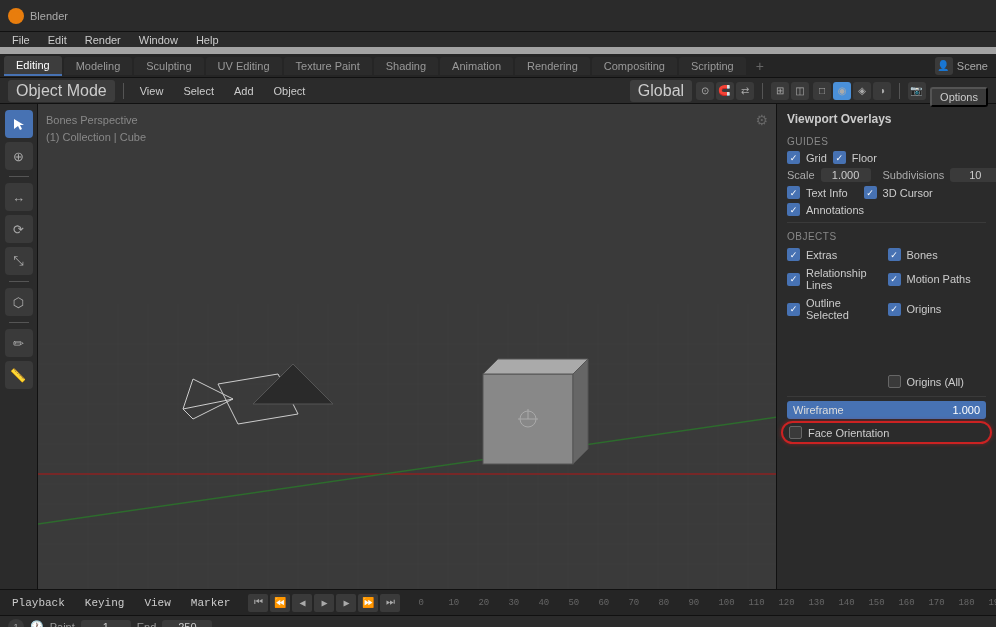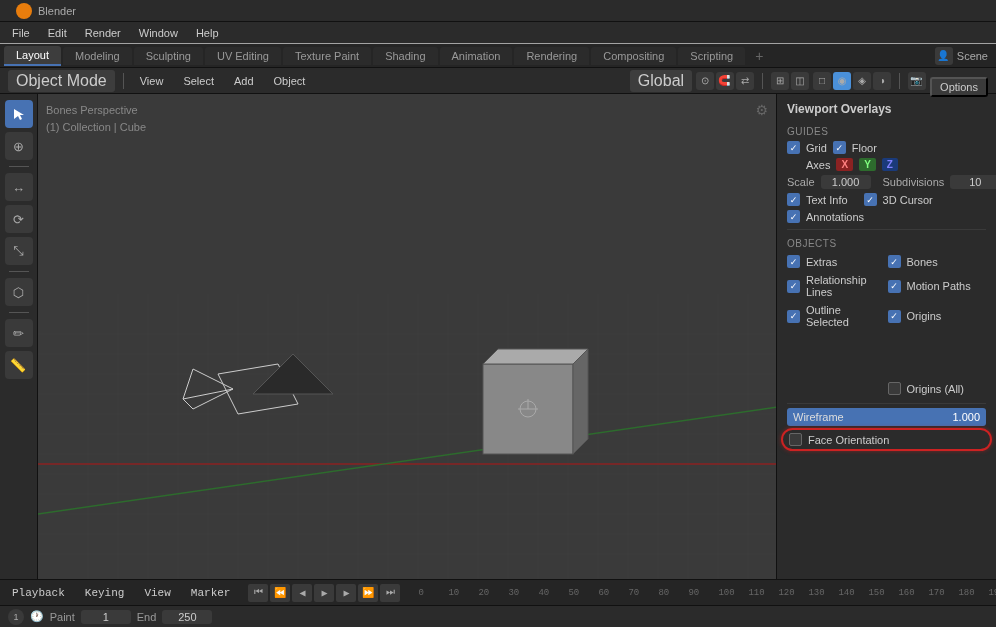--- a/index.html
+++ b/index.html
@@ -9,46 +9,46 @@
       background: #1e1e1e;
       font-family: 'Segoe UI', Arial, sans-serif;
       font-size: 11px;
       color: #cccccc;
       overflow: hidden;
       position: relative;
     }
 
     
     #title-bar {
-      height: 22px;
+      height: 32px;
       background: #2b2b2b;
       display: flex;
       align-items: center;
-      padding: 0 16px;
+      padding: 0 8px;
       border-bottom: 1px solid #111;
     }
     #title-bar .blender-logo {
       width: 16px; height: 16px;
       background: #e87d0d;
       border-radius: 50%;
       margin-right: 6px;
       display: flex; align-items: center; justify-content: center;
       font-size: 9px; font-weight: bold; color: white;
     }
     #title-bar .title-text { color: #aaa; font-size: 11px; }
 
     
     #menu-bar {
       height: 22px;
       background: #2b2b2b;
       display: flex;
       align-items: center;
       padding: 0 4px;
       gap: 2px;
-      border-bottom: 1px solid #a3a3a3;
+      border-bottom: 7px solid #a3a3a3;
     }
     .menu-item {
       padding: 2px 8px;
       color: #ccc;
       cursor: pointer;
       border-radius: 3px;
       font-size: 11px;
     }
 
     
@@ -350,21 +350,21 @@
 
 <div id="menu-bar">
   <span class="menu-item">File</span>
   <span class="menu-item">Edit</span>
   <span class="menu-item">Render</span>
   <span class="menu-item">Window</span>
   <span class="menu-item">Help</span>
 </div>
 
 <div id="workspace-tabs">
-  <span class="workspace-tab active">Layout</span>
+  <span class="workspace-tab active">Editing</span>
   <span class="workspace-tab">Modeling</span>
   <span class="workspace-tab">Sculpting</span>
   <span class="workspace-tab">UV Editing</span>
   <span class="workspace-tab">Texture Paint</span>
   <span class="workspace-tab">Shading</span>
   <span class="workspace-tab">Animation</span>
   <span class="workspace-tab">Rendering</span>
   <span class="workspace-tab">Compositing</span>
   <span class="workspace-tab">Scripting</span>
   <span class="workspace-tab-add">+</span>
@@ -522,27 +522,20 @@
 
     <div class="panel-section-title">Guides</div>
 
     <div class="panel-row">
       <div class="check-box">✓</div>
       <span>Grid</span>
       <div class="check-box">✓</div>
       <span>Floor</span>
     </div>
 
-    <div class="panel-row">
-      <div style="width:13px"></div>
-      <span>Axes</span>
-      <span class="axis-btn axis-x">X</span>
-      <span class="axis-btn axis-y">Y</span>
-      <span class="axis-btn axis-z">Z</span>
-    </div>
 
     <div class="panel-row">
       <span class="field-label">Scale</span>
       <span class="number-field">1.000</span>
       <span class="field-label" style="margin-left:6px;">Subdivisions</span>
       <span class="number-field">10</span>
     </div>
 
     <div class="panel-row">
       <div class="check-box">✓</div>

